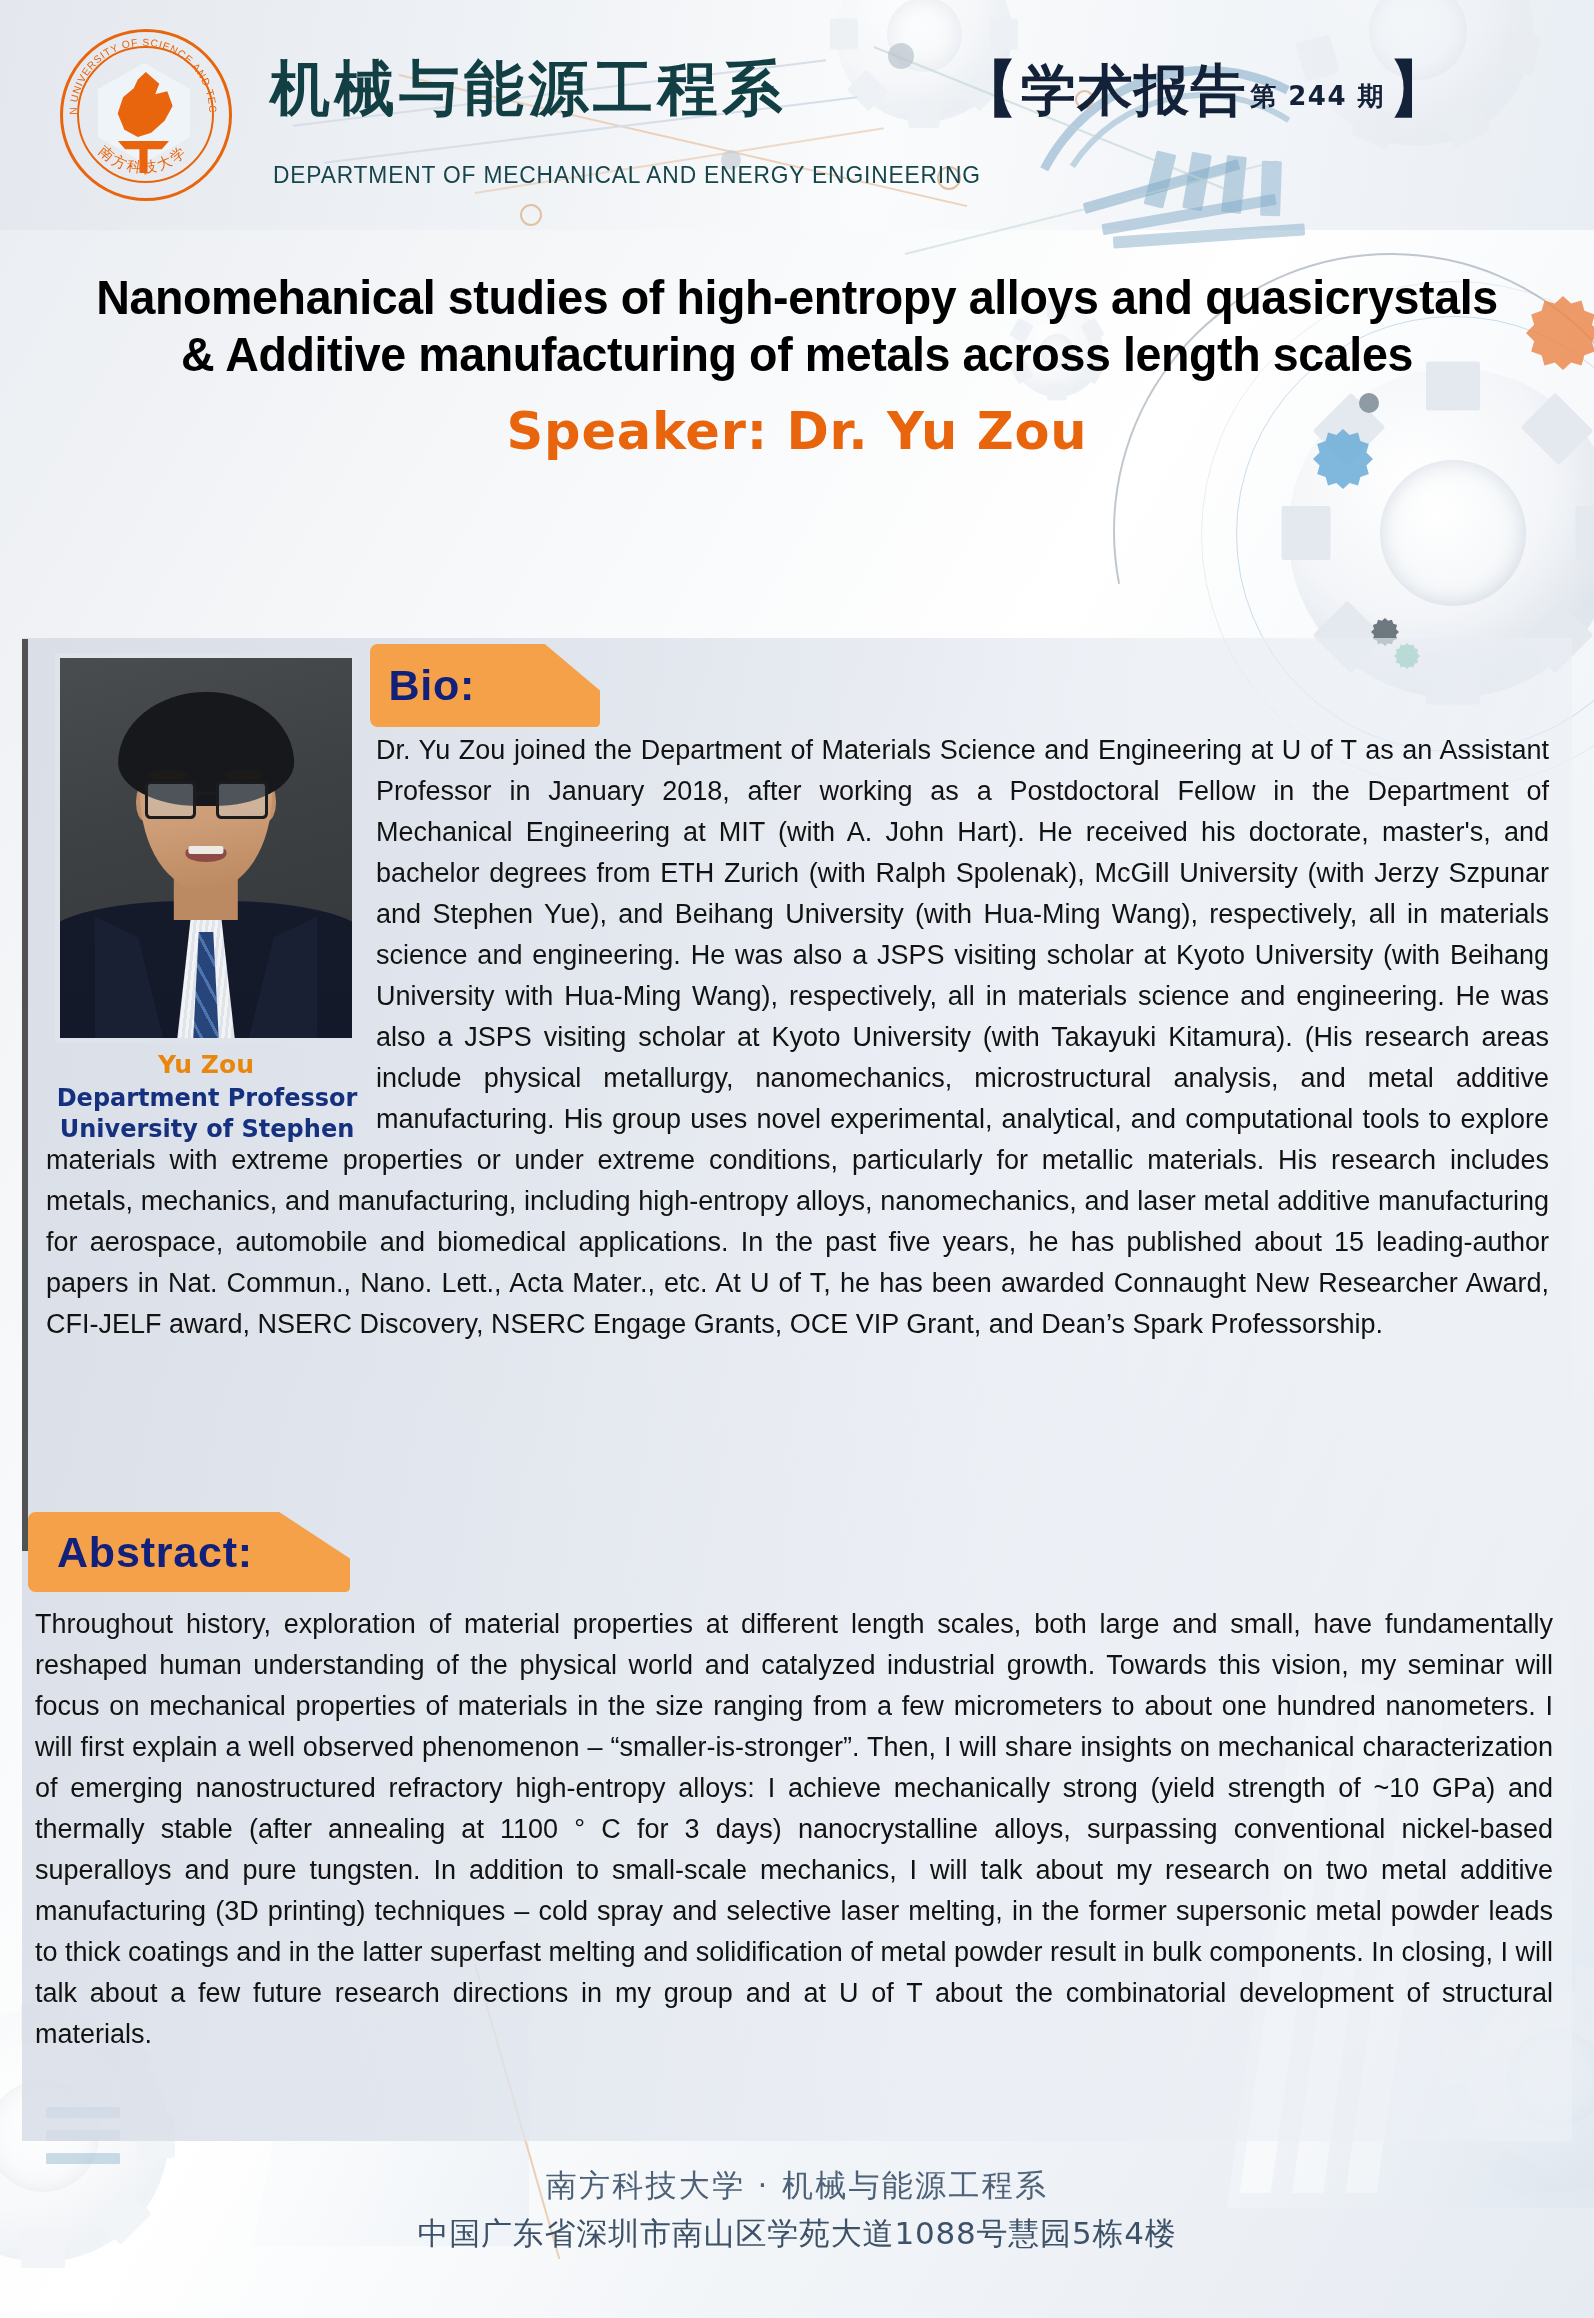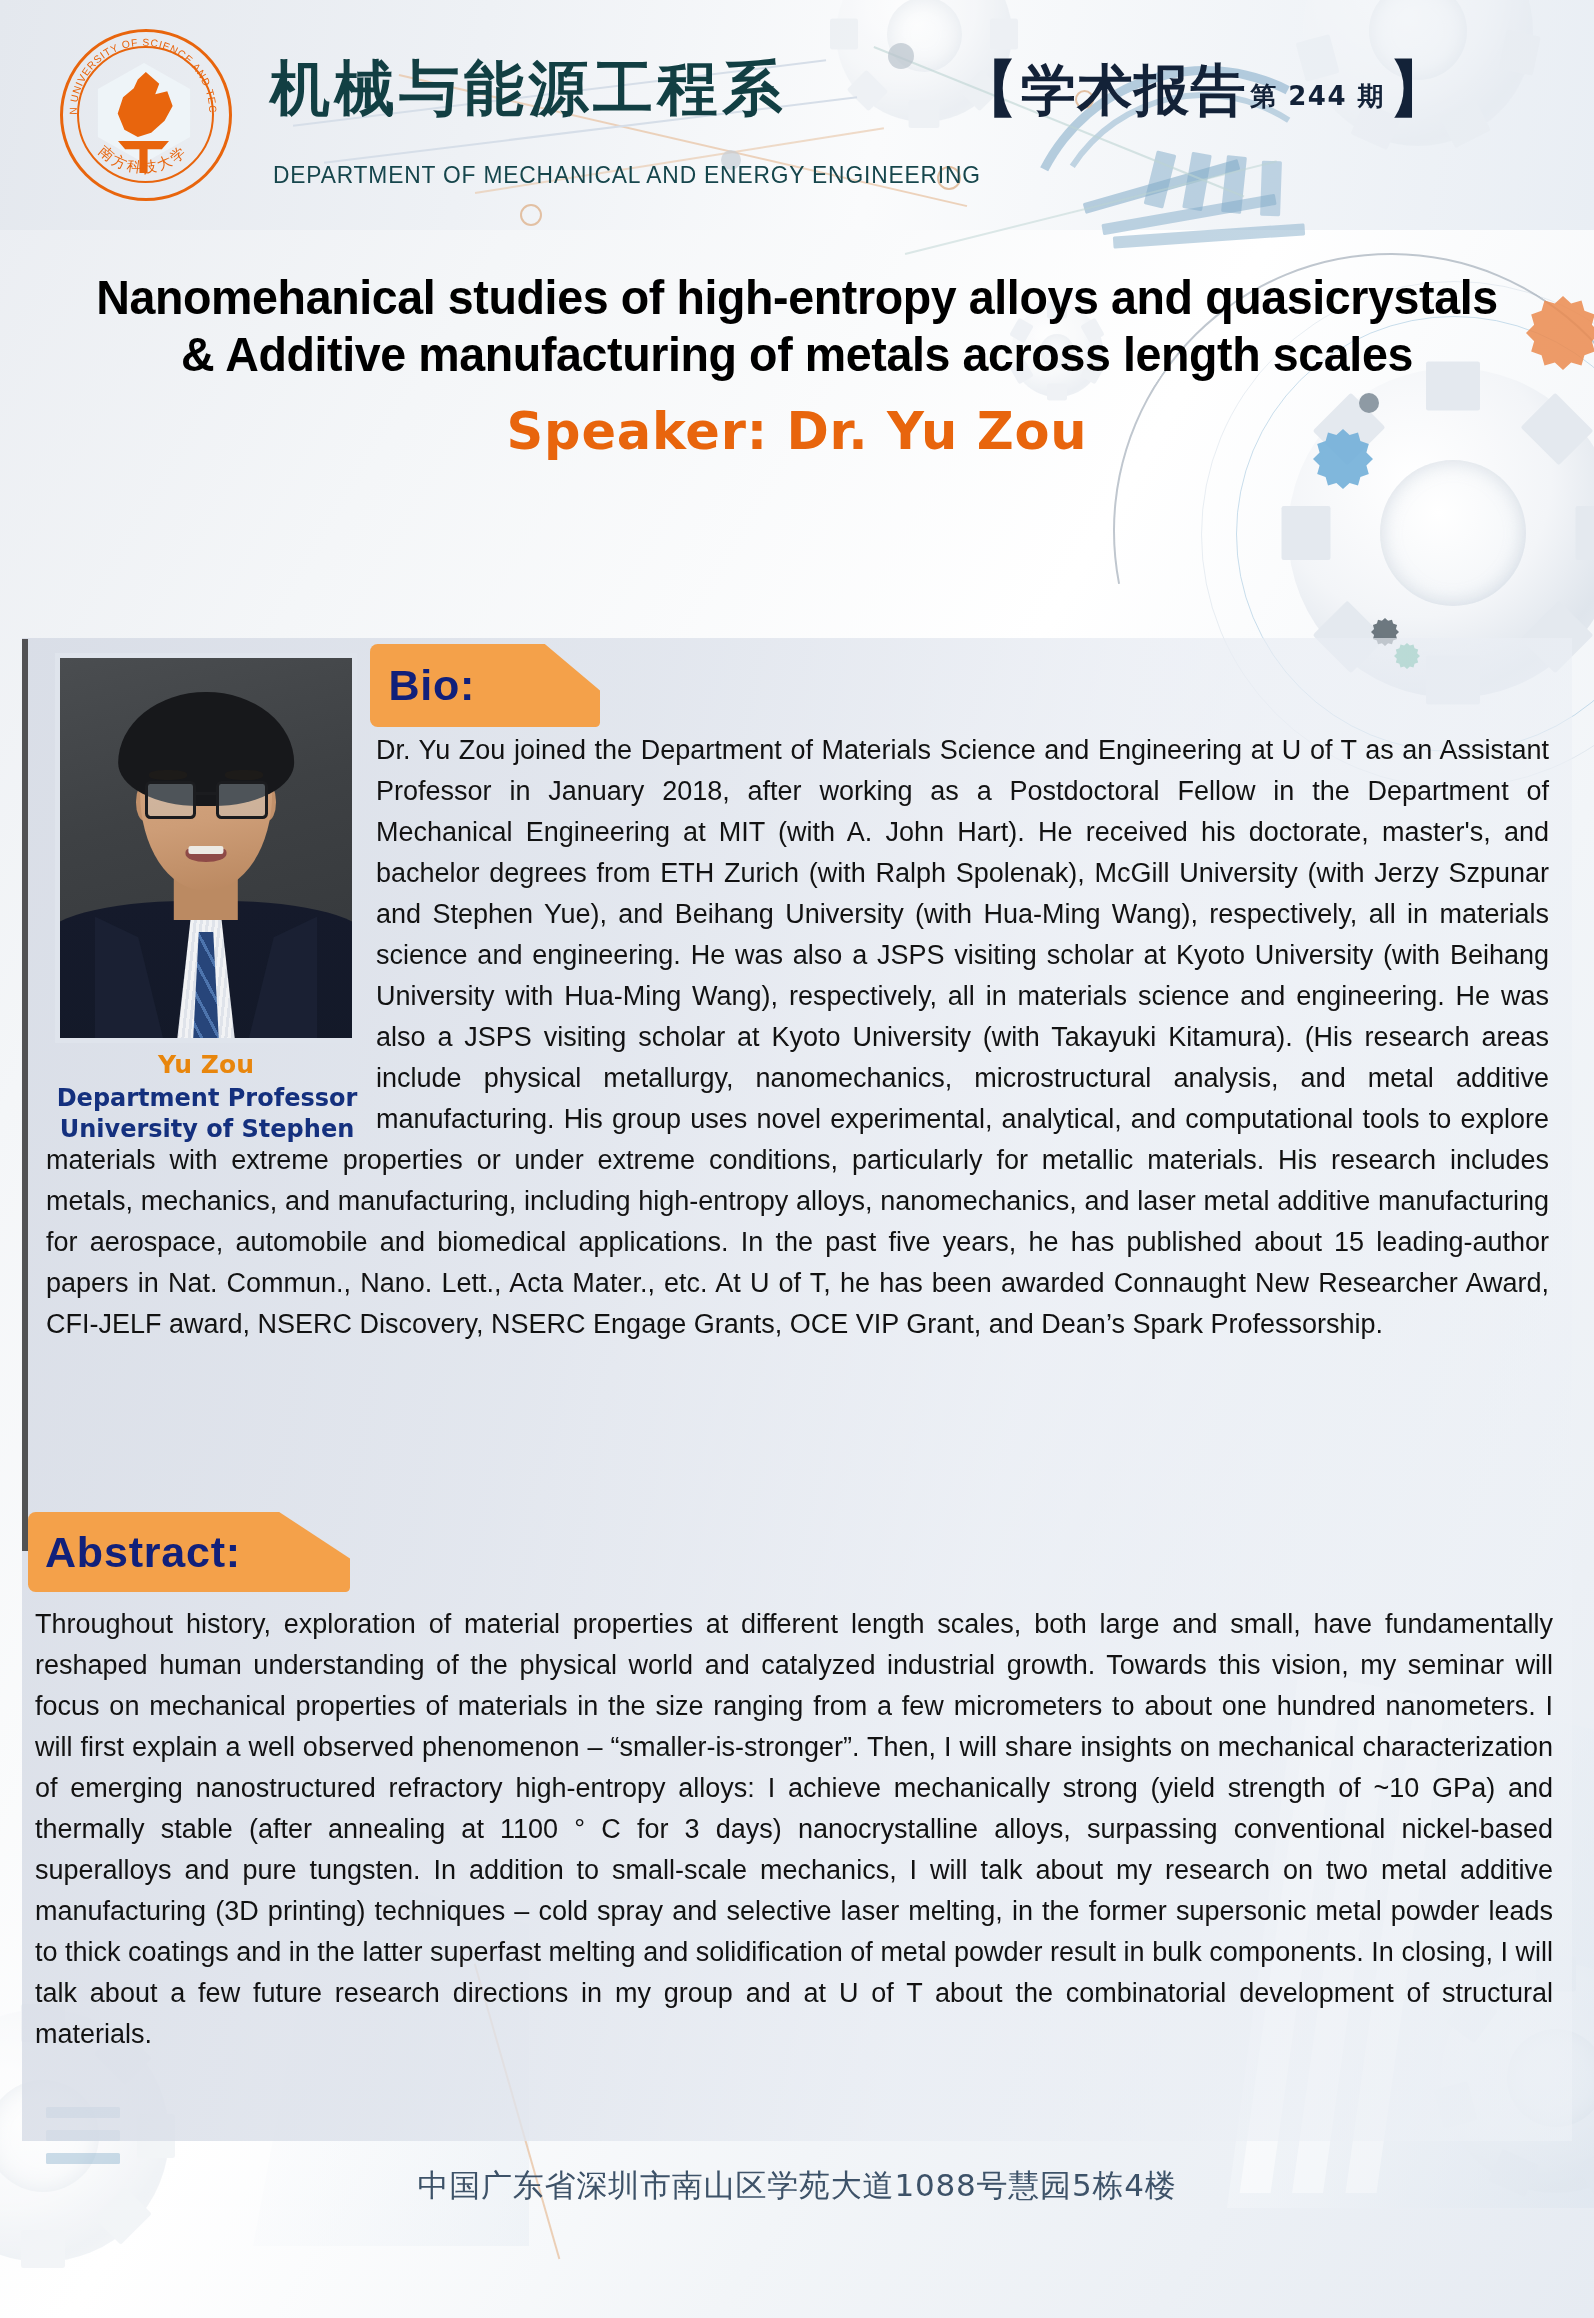--- a/index.html
+++ b/index.html
@@ -264,21 +264,21 @@
   }
   #bio-banner{
     left:370px; top:644px; width:230px; height:83px;
     clip-path: polygon(0% 0%, 76% 0%, 100% 56%, 100% 100%, 0% 100%);
   }
   #bio-banner .bnr-label{ font-size:43px; padding-left:18.4px; }
   #abstract-banner{
     left:28px; top:1512px; width:322px; height:80px;
     clip-path: polygon(0% 0%, 78% 0%, 100% 58%, 100% 100%, 0% 100%);
   }
-  #abstract-banner .bnr-label{ font-size:43px; padding-left:17px; }
+  #abstract-banner .bnr-label{ font-size:43px; padding-left:17px;margin-left:12px; }
 
   
   .body-text{
     position:absolute;
     font-family:"Liberation Sans",sans-serif;
     font-size:27px; line-height:1.52; color:#121212;
     text-align:justify; text-justify:inter-word;
   }
   #bio-text{
     left:46px; top:730px; width:1503px;
@@ -505,17 +505,18 @@
   </div>
 
   <div class="banner" id="abstract-banner">
     <span class="bnr-label">Abstract:</span>
   </div>
   <div class="body-text" id="abstract-text">
     <span>Throughout history, exploration of material properties at different length scales, both large and small, have fundamentally reshaped human understanding of the physical world and catalyzed industrial growth. Towards this vision, my seminar will focus on mechanical properties of materials in the size ranging from a few micrometers to about one hundred nanometers. I will first explain a well observed phenomenon – “smaller-is-stronger”. Then, I will share insights on mechanical characterization of emerging nanostructured refractory high-entropy alloys: I achieve mechanically strong (yield strength of ~10 GPa) and thermally stable (after annealing at 1100 ° C for 3 days) nanocrystalline alloys, surpassing conventional nickel-based superalloys and pure tungsten. In addition to small-scale mechanics, I will talk about my research on two metal additive manufacturing (3D printing) techniques – cold spray and selective laser melting, in the former supersonic metal powder leads to thick coatings and in the latter superfast melting and solidification of metal powder result in bulk components. In closing, I will talk about a few future research directions in my group and at U of T about the combinatorial development of structural materials.</span>
   </div>
 
   <div id="footer">
+    <div class="f1">南方科技大学 · 机械与能源工程系</div>
     <div class="f2">中国广东省深圳市南山区学苑大道1088号慧园5栋4楼</div>
   </div>
 
 </div>
 
 
 </body></html>

